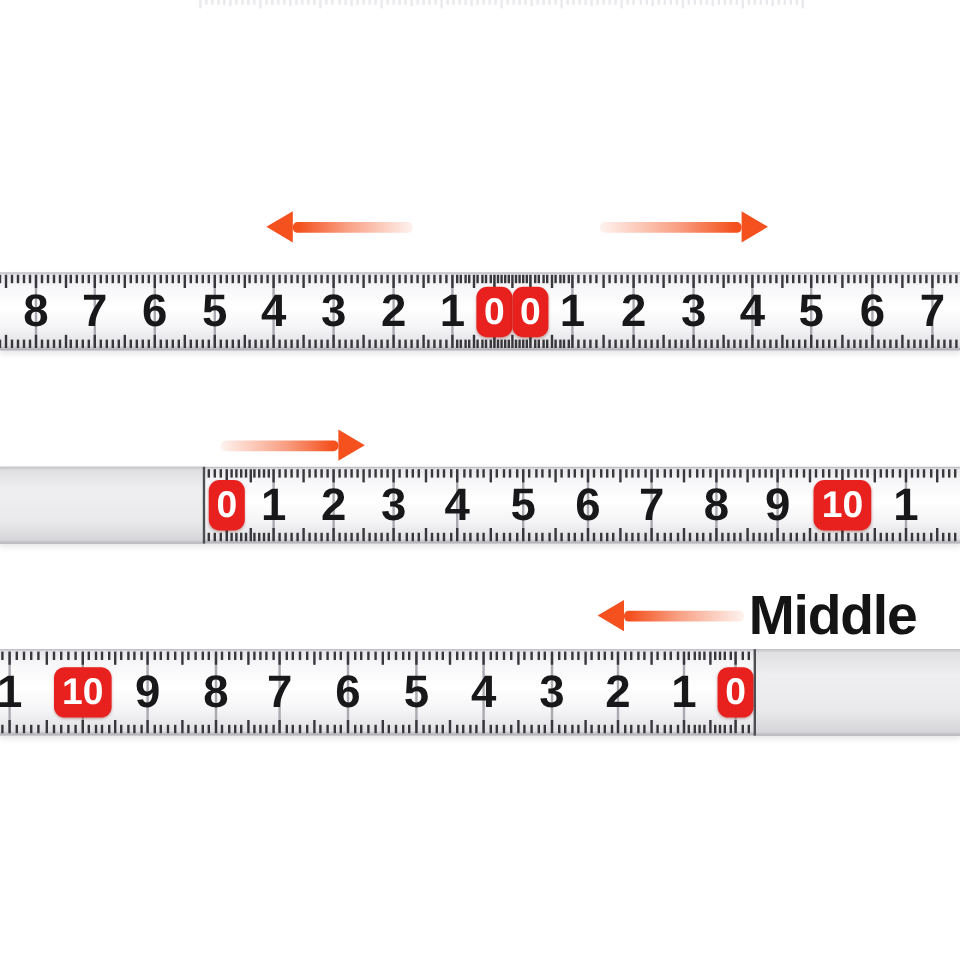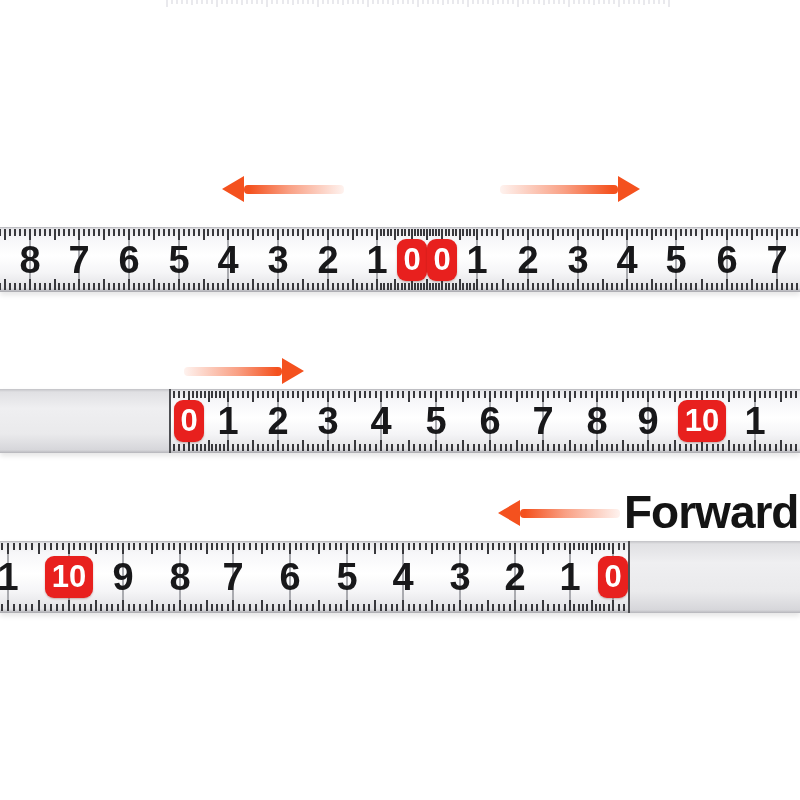--- a/index.html
+++ b/index.html
@@ -815,21 +815,21 @@
       <div class="num" style="left: 648px;">9</div>
       <div class="rbox" style="left: 702px; width: 48px;">10</div>
       <div class="num" style="left: 755px;">1</div>
       <div class="bound" style="left: 169px;"></div>
     </div>
 
   <div class="arrow left" id="a-reverse">
     <span class="head"></span>
     <span class="bar"></span>
   </div>
-  <div class="heading" id="h-reverse">Forward</div>
+  <div class="heading" id="h-reverse">Middle</div>
   <div class="tape" style="top: 541px; height: 72px;">
       <div class="blank" style="left: 629px; width: 171px;"></div>
       <div class="cm" style="left: 7px;"></div>
       <div class="tk t" style="left: 7px; height: 11px;"></div>
       <div class="tk b" style="left: 7px; height: 11px;"></div>
       <div class="cm" style="left: 68px;"></div>
       <div class="tk t" style="left: 68px; height: 11px;"></div>
       <div class="tk b" style="left: 68px; height: 11px;"></div>
       <div class="cm" style="left: 122px;"></div>
       <div class="tk t" style="left: 122px; height: 11px;"></div>

